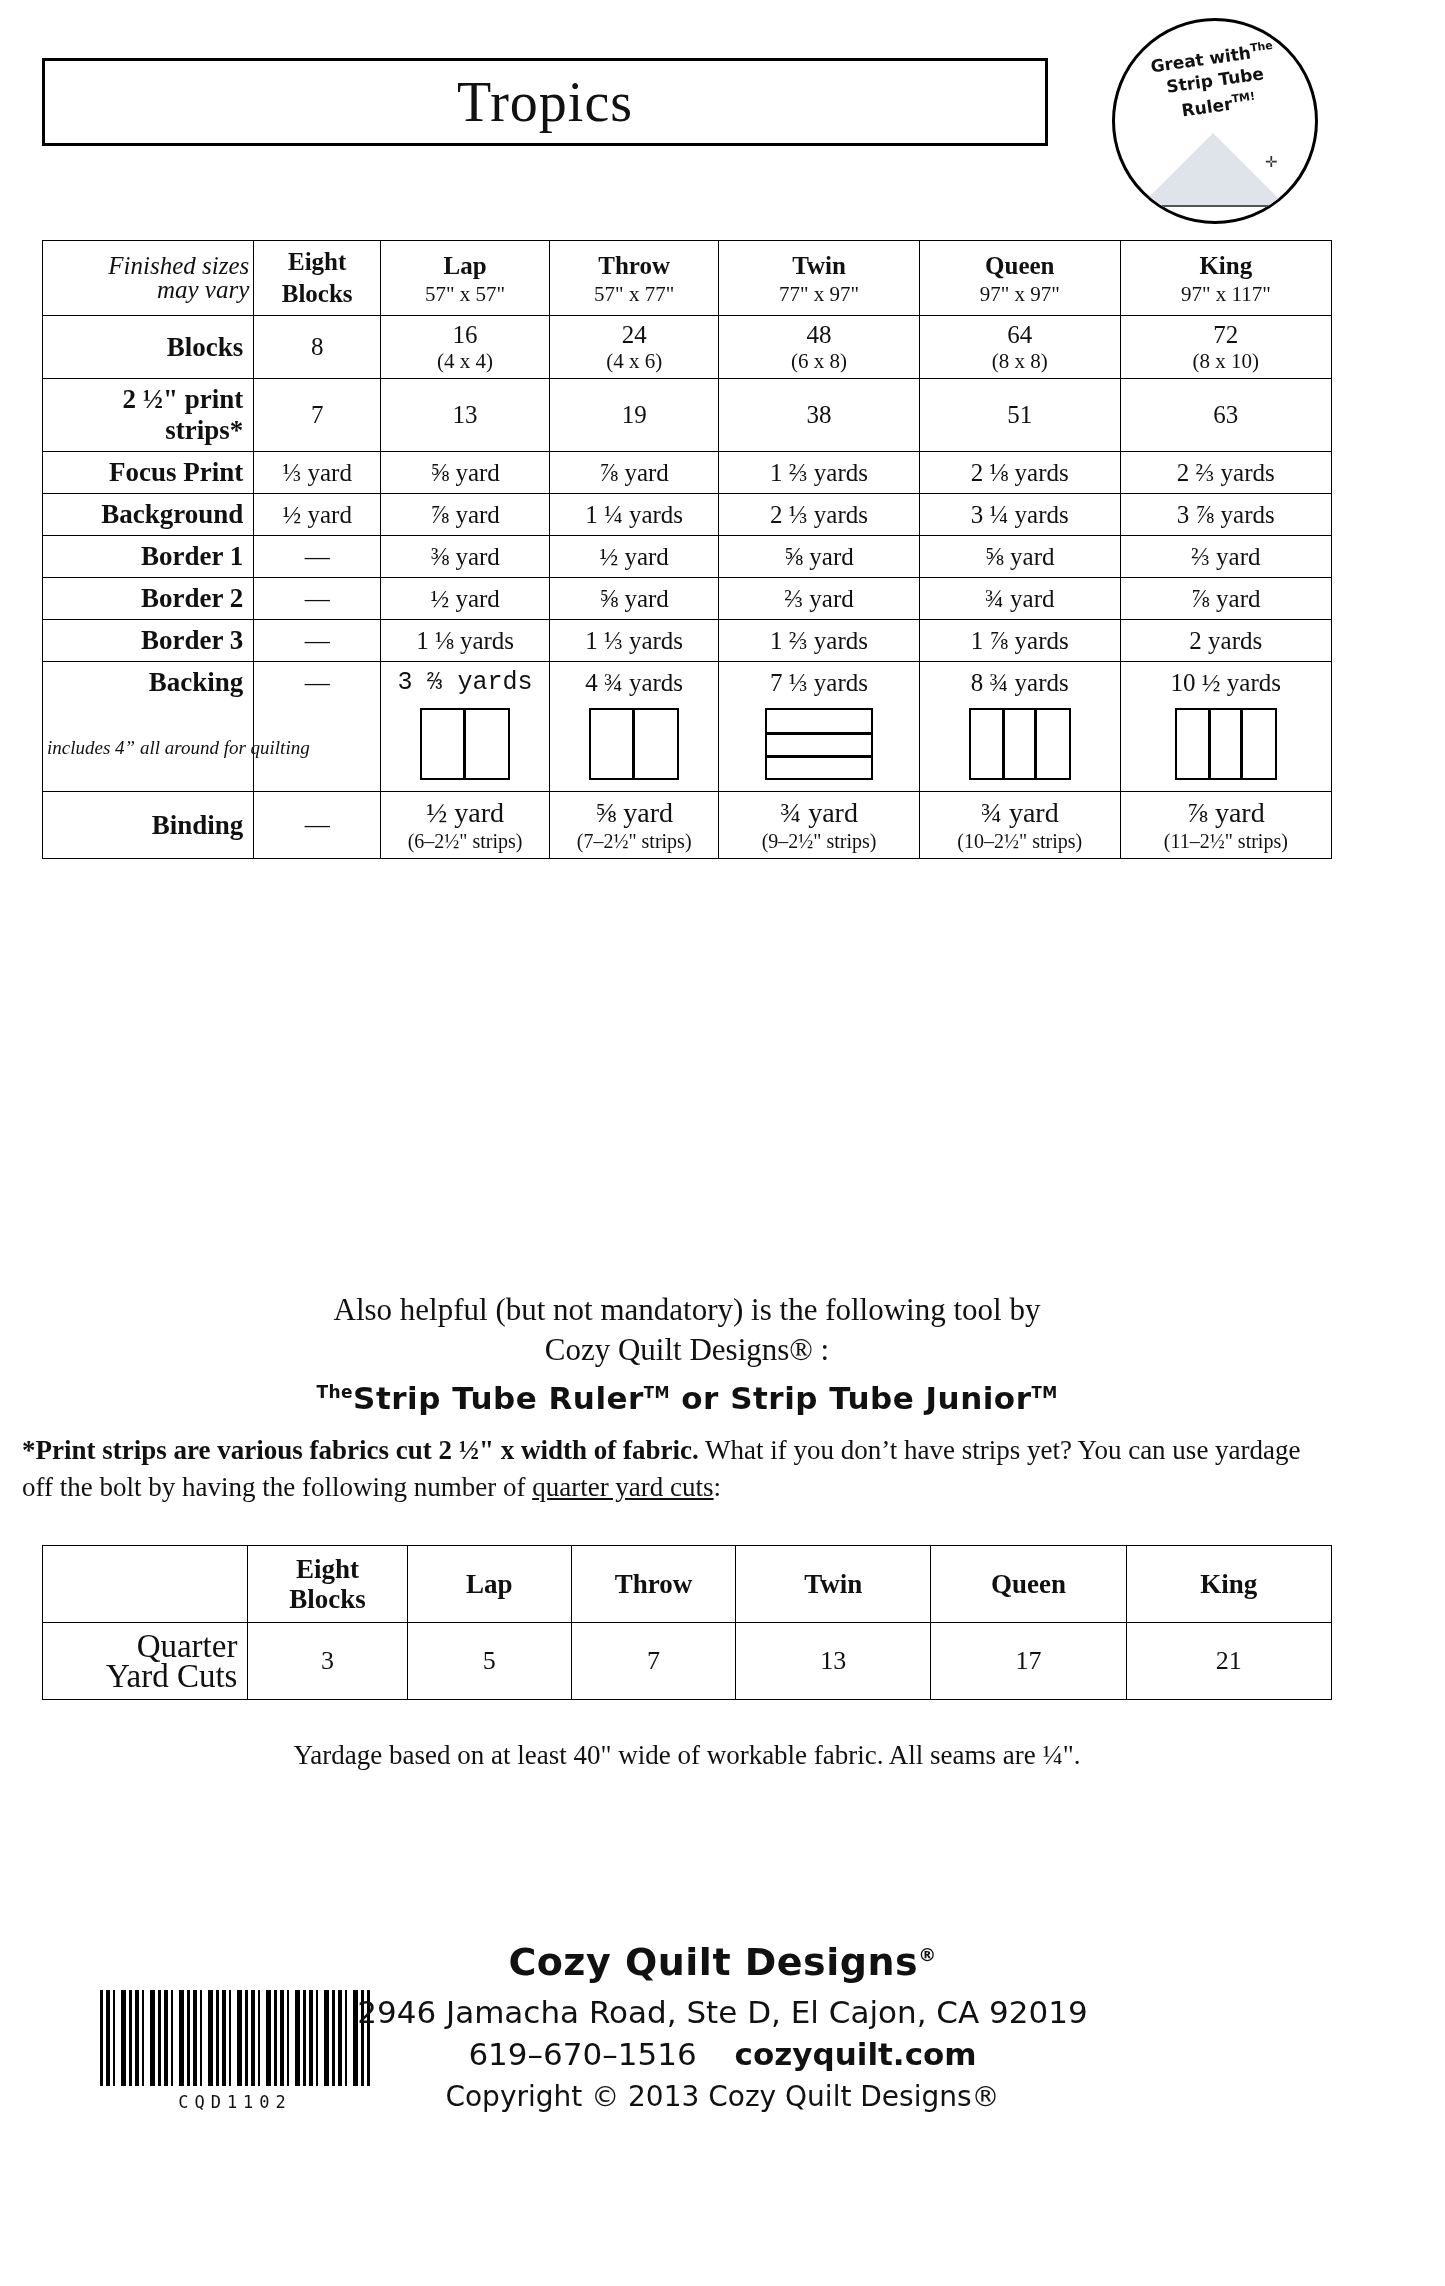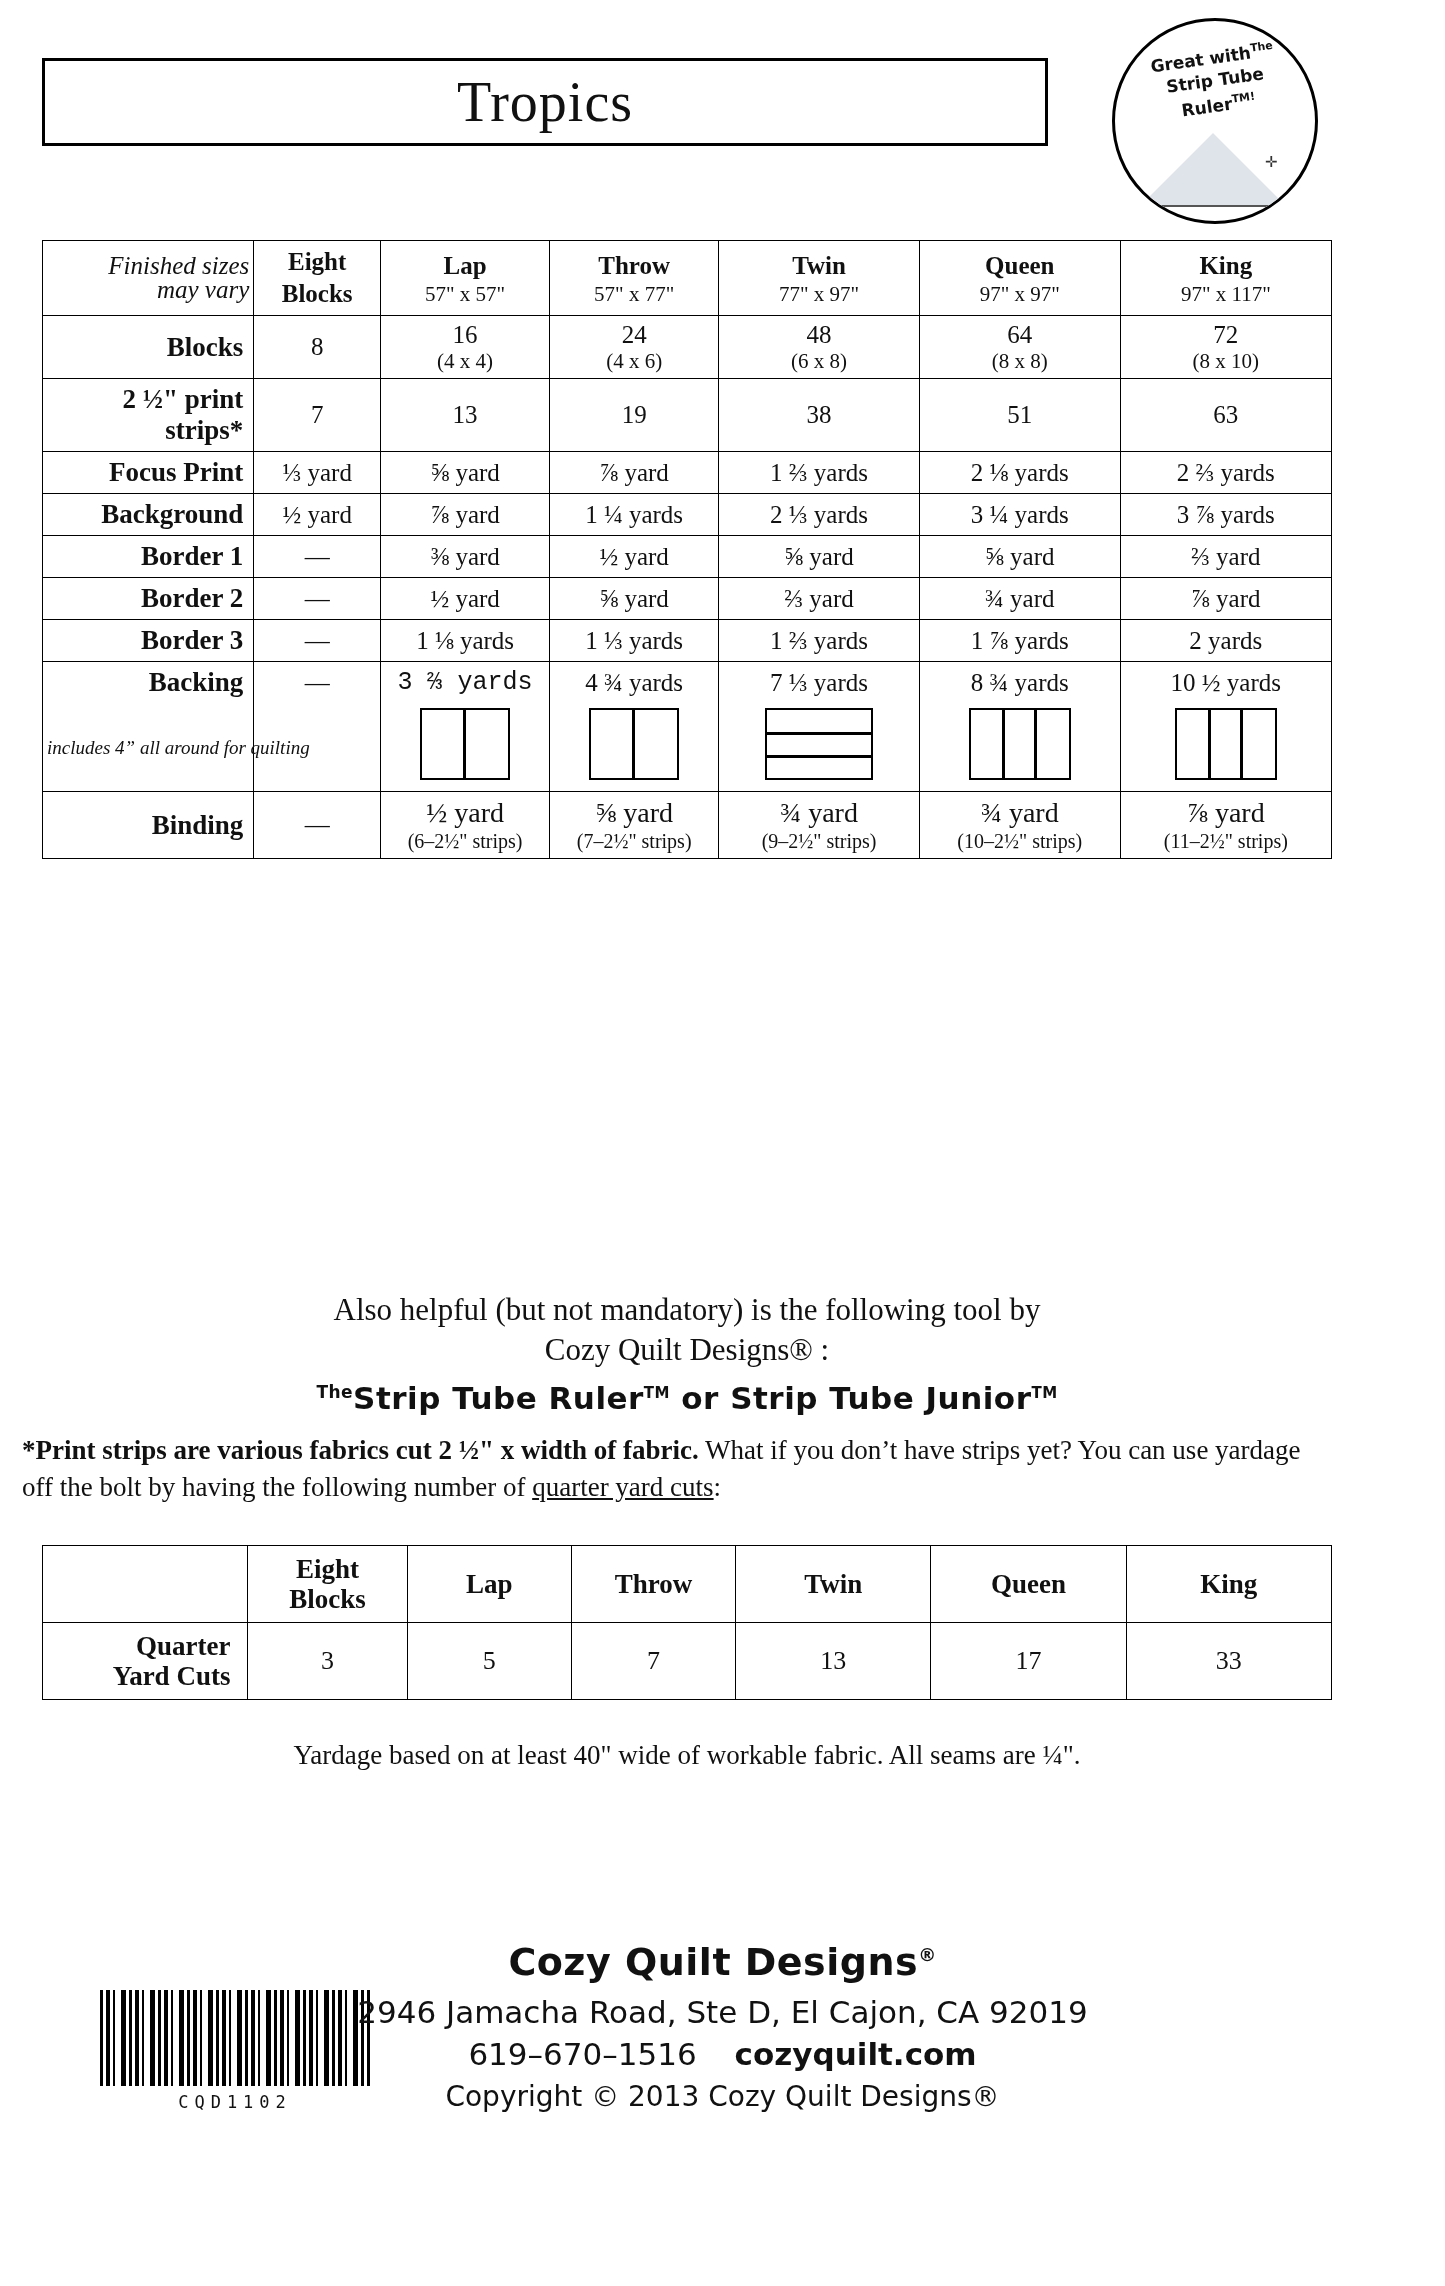--- a/index.html
+++ b/index.html
@@ -231,25 +231,25 @@
     vertical-align: middle;
     font-size: 26px;
     padding: 8px 4px;
   }
   table.qy .qy-head {
     font-weight: bold;
     font-size: 27px;
     line-height: 30px;
   }
   table.qy .qy-rowhead {
-    font-weight: bold;
-    font-size: 27px;
+    font-weight: normal;
+    font-size: 33px;
     line-height: 30px;
     text-align: right;
-    padding-right: 17px;
+    padding-right: 10px;
   }
 
   .yardage-note {
     position: absolute;
     left: 42px;
     top: 1740px;
     width: 1290px;
     text-align: center;
     font-size: 27px;
   }
@@ -573,21 +573,21 @@
     <tr>
       <td class="qy-rowhead">
         <span>Quarter</span><br>
         <span>Yard Cuts</span>
       </td>
       <td>3</td>
       <td>5</td>
       <td>7</td>
       <td>13</td>
       <td>17</td>
-      <td>33</td>
+      <td>21</td>
     </tr>
   </tbody>
     </table>
 
   <div class="yardage-note">Yardage based on at least 40" wide of workable fabric.   All seams are ¼".</div>
 
   <div class="barcode"></div>
   <div class="barcode-label">CQD1102</div>
 
   <div class="footer">

